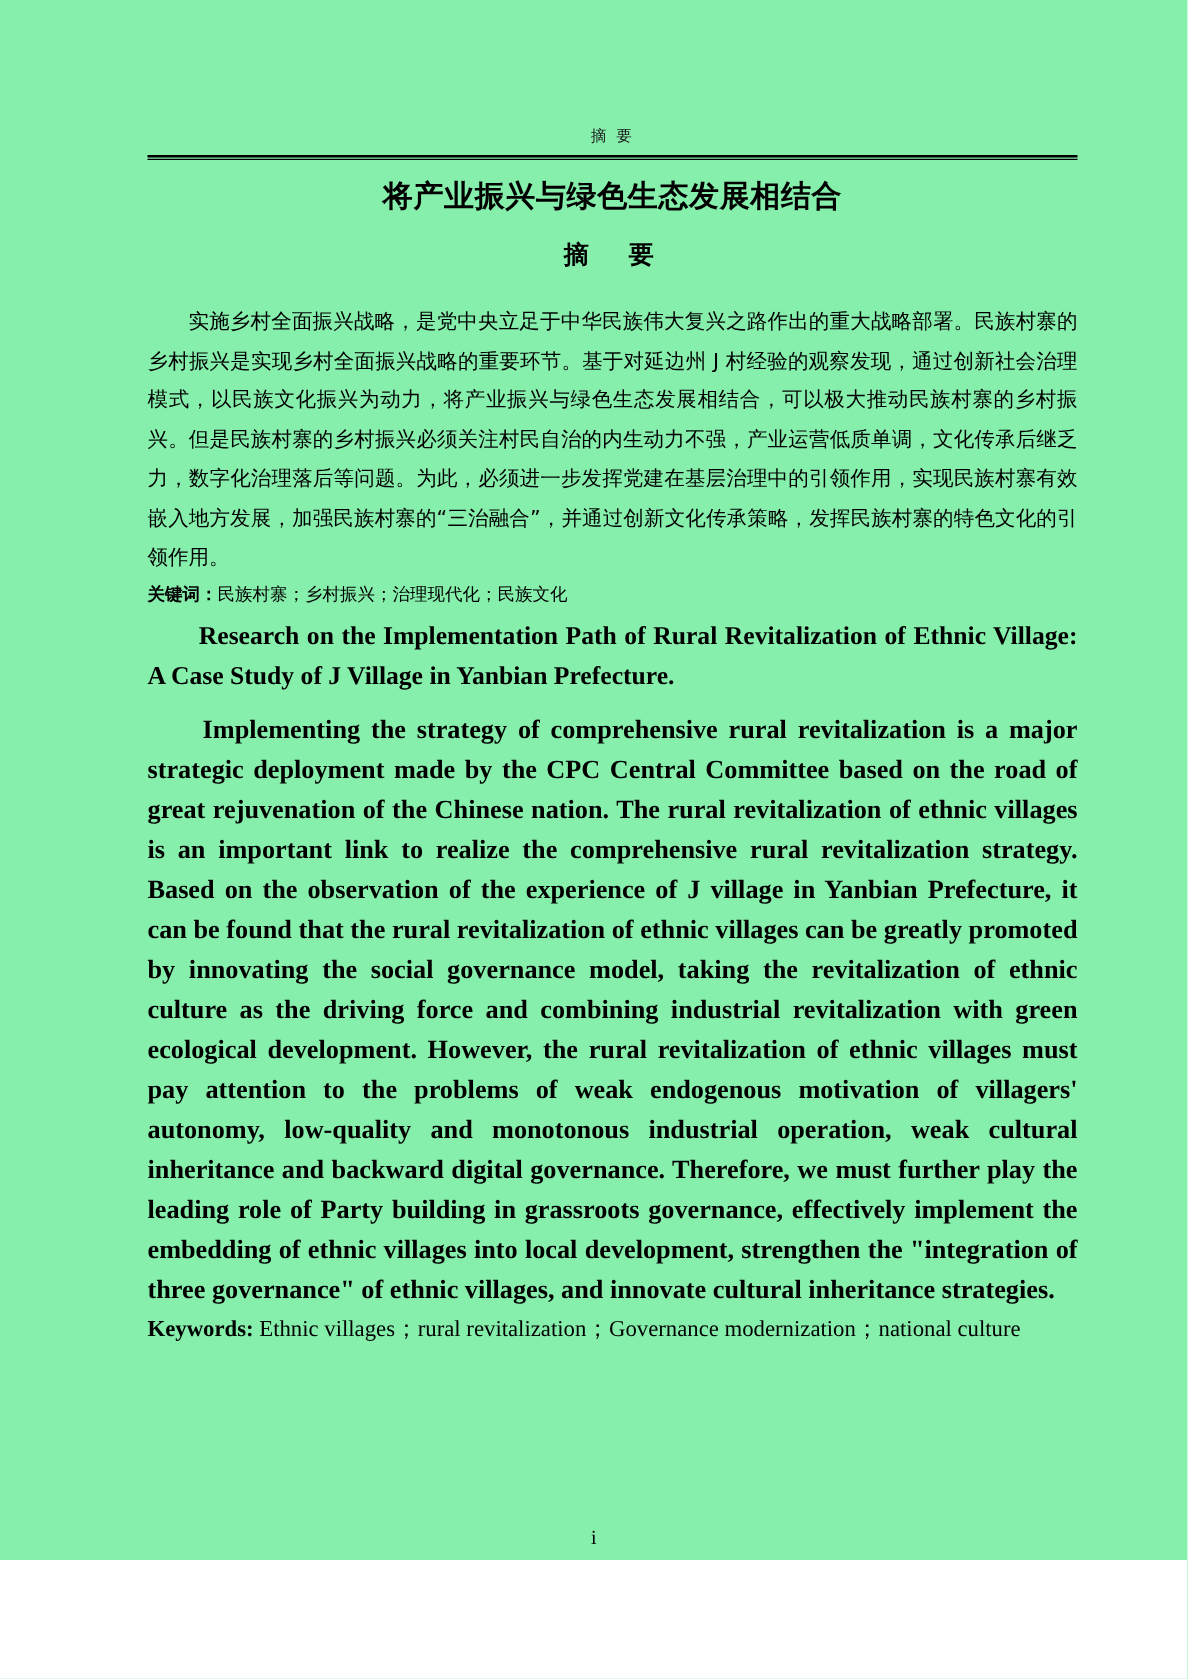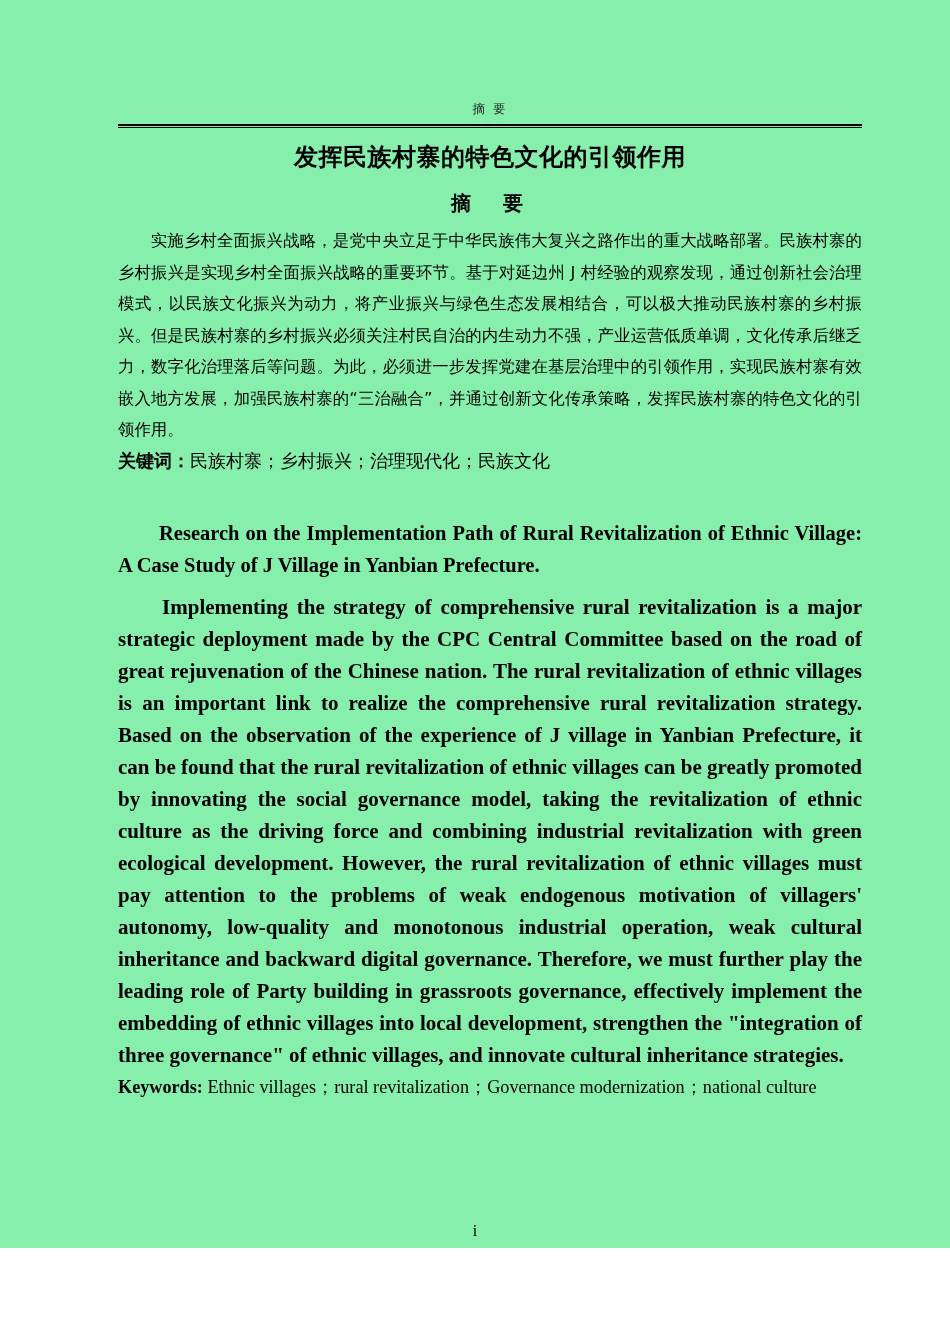--- a/index.html
+++ b/index.html
@@ -97,44 +97,43 @@
   }
 
   
   .cn-body {
     font-family: "DejaVu Sans", "Liberation Sans", sans-serif;
     font-size: 16.4px;
     line-height: 31.5px;
     text-align: justify;
     text-justify: inter-character;
     text-indent: 2em;
-    margin-top: 8px;
+    margin-top: 24px;
     color: #000000;
   }
 
   .cn-keywords {
-    font-family: Liberation Serif, serif;
-    font-size: 18px;
+    font-family: Liberation Mono, monospace;
+    font-size: 14px;
     line-height: 31.5px;
     margin-top: 0px;
     color: #000000;
   }
   .cn-keywords .kw-label {
     font-weight: bold;
   }
 
   
   .en-title {
     font-family: "Liberation Serif", "DejaVu Serif", serif;
     font-weight: bold;
     font-size: 20.5px;
     line-height: 32px;
     text-align: justify;
     text-indent: 2em;
-    margin-top: 40px;
     color: #000000;
   }
 
   
   .en-body {
     font-family: "Liberation Serif", "DejaVu Serif", serif;
     font-size: 21px;
     line-height: 32px;
     text-align: justify;
     text-indent: 2.1em;
@@ -172,21 +171,21 @@
 
   <div class="running-header">摘  要</div>
 
   <div class="header-rule">
     <div class="thick"></div>
     <div class="thin"></div>
   </div>
 
   <div class="content">
 
-    <div class="cn-title">发挥民族村寨的特色文化的引领作用</div>
+    <div class="cn-title">将产业振兴与绿色生态发展相结合</div>
 
 
     <div class="cn-abstract-heading">摘　要</div>
 
     <div class="cn-body">实施乡村全面振兴战略，是党中央立足于中华民族伟大复兴之路作出的重大战略部署。民族村寨的乡村振兴是实现乡村全面振兴战略的重要环节。基于对延边州 J 村经验的观察发现，通过创新社会治理模式，以民族文化振兴为动力，将产业振兴与绿色生态发展相结合，可以极大推动民族村寨的乡村振兴。但是民族村寨的乡村振兴必须关注村民自治的内生动力不强，产业运营低质单调，文化传承后继乏力，数字化治理落后等问题。为此，必须进一步发挥党建在基层治理中的引领作用，实现民族村寨有效嵌入地方发展，加强民族村寨的“三治融合”，并通过创新文化传承策略，发挥民族村寨的特色文化的引领作用。</div>
 
     <div class="cn-keywords">
       <span class="kw-label">关键词：</span><span>民族村寨；乡村振兴；治理现代化；民族文化</span>
     </div>
 

